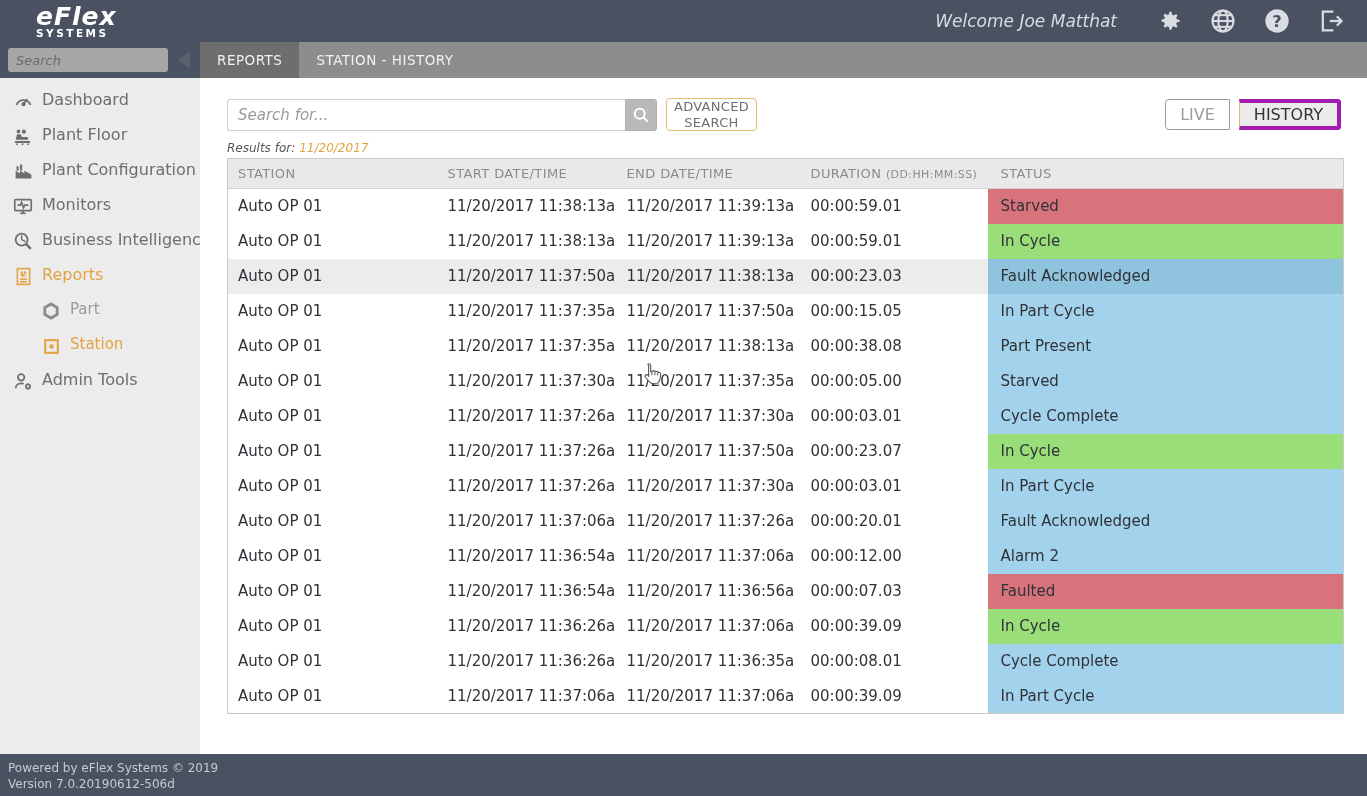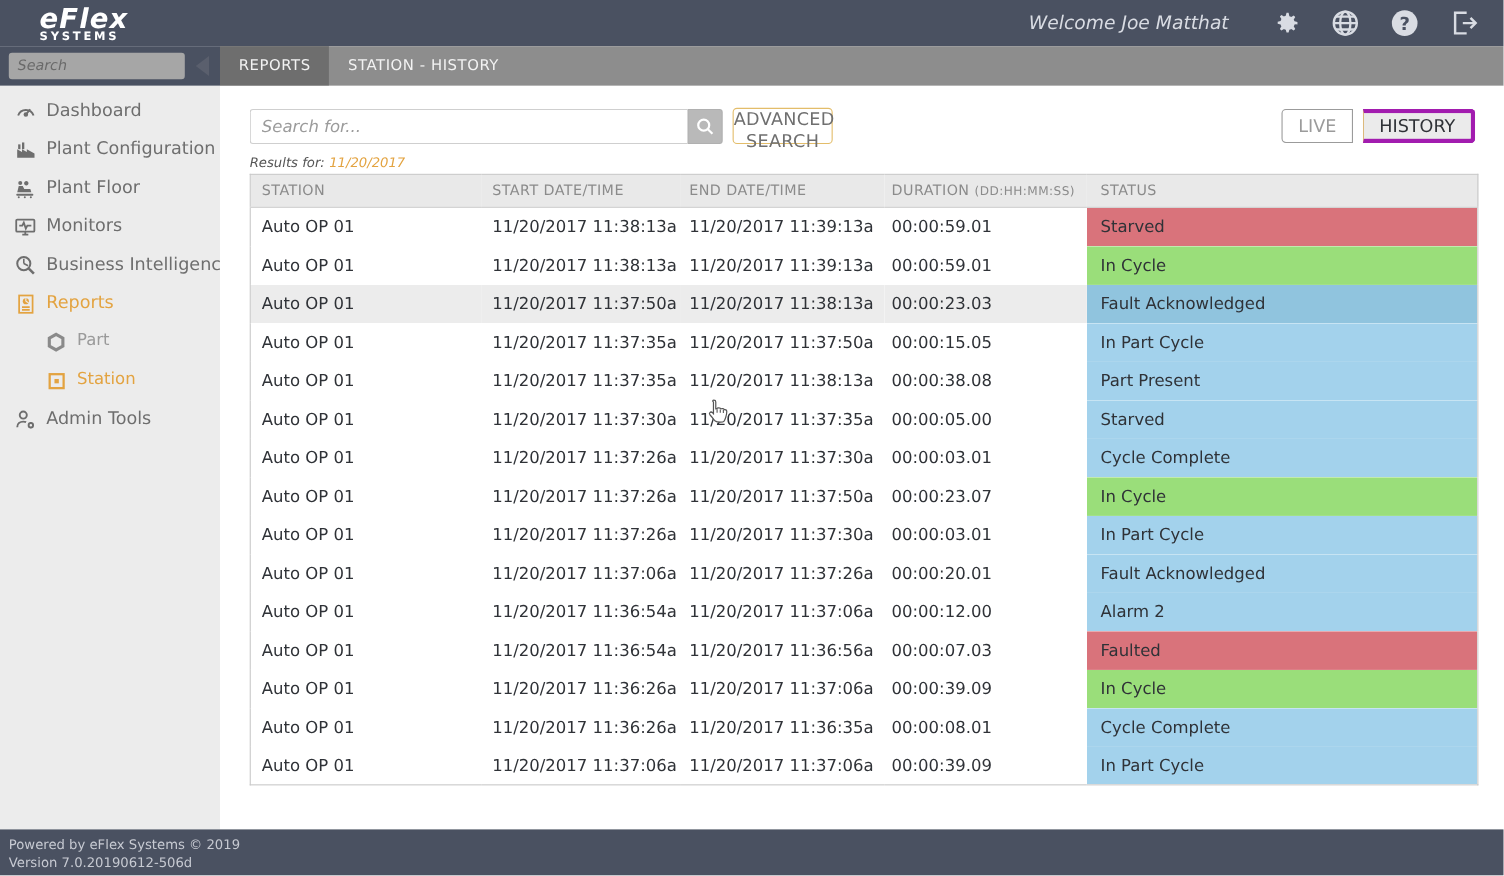--- a/index.html
+++ b/index.html
@@ -51,21 +51,21 @@
   .main { position:absolute; left:200px; top:78px; width:1167px; height:676px; background:#fff; }
   .searchbox { position:absolute; left:27px; top:21px; width:430px; height:32px; display:flex; }
   .searchbox input {
     flex:1; border:1px solid #cfcfcf; border-right:none; border-radius:3px 0 0 3px;
     font-family:inherit; font-size:15px; font-style:italic; padding:0 10px; color:#444; outline:none;
   }
   .searchbox input::placeholder { color:#9b9b9b; font-style:italic; }
   .search-btn { width:32px; height:32px; background:#b9b9b9; border:1px solid #b0b0b0;
                 border-radius:0 3px 3px 0; cursor:pointer; display:flex; align-items:center; justify-content:center; }
   .adv-btn { position:absolute; left:466px; top:20px; width:91px; height:33px; background:#fff;
-             border:1px solid #e3bd6a; border-radius:4px; color:#6f6f6f; font-size:16px; font-family:inherit;
+             border:1px solid #e3bd6a; border-radius:4px; color:#6f6f6f; font-size:13px; font-family:inherit;
              line-height:1.25; letter-spacing:.3px; cursor:pointer; text-align:center; }
   .results-line { position:absolute; left:27px; top:63px; font-size:12px; font-style:italic; color:#555; }
   .results-line .val { color:var(--accent); margin-left:4px; }
   .toggle { position:absolute; right:26px; top:21px; display:flex; height:31px;gap:10px; }
   .toggle .t { font-size:16px; display:flex; align-items:center; padding:0 14px; cursor:pointer; }
   .t-live { background:#fff; border:1px solid #9b9b9b; border-radius:4px 0 0 4px; color:#9b9b9b; }
   .t-history { background:#ebebeb; border:4px solid #a21caf; border-left:1px solid #dcb97c;
                border-radius:0 4px 4px 0; color:#2f3237; margin-left:-1px; }
   
   .grid { position:absolute; left:27px; top:80px; width:1116px; border:1px solid #c9c9c9; border-top:1px solid #c9c9c9;
@@ -148,41 +148,41 @@
         <svg width="21" height="21" viewBox="0 0 24 24" fill="none" stroke="#6e6e6e" stroke-width="2">
           <path d="M4 16a8.5 8.5 0 0 1 16 0"></path>
           <line x1="12" y1="15" x2="16.5" y2="9.5"></line>
           <circle cx="12" cy="15" r="1.4" fill="#6e6e6e"></circle>
         </svg>
       </span>
       <span>Dashboard</span>
     </div>
     <div class="nav-item">
       <span class="nicon">
-        <svg width="21" height="21" viewBox="0 0 24 24" fill="#6e6e6e">
-          <path d="M3 20v-9l5 3v-3l5 3v-3l8 4.5V20z"></path>
-          <rect x="4" y="6" width="2.4" height="5"></rect>
-          <rect x="8" y="4" width="2.4" height="7"></rect>
-        </svg>
-      </span>
-      <span>Plant Configuration</span>
-    </div>
-    <div class="nav-item">
-      <span class="nicon">
         <svg width="22" height="22" viewBox="0 0 24 24" fill="#6e6e6e">
           <circle cx="7" cy="7" r="2"></circle>
           <path d="M13 9.5c1.2 0 2.2-1 2.2-2.2S14.2 5 13 5s-2.2 1-2.2 2.3S11.8 9.5 13 9.5z"></path>
           <path d="M5.5 10h4l1.5 3h6l1 3H4z"></path>
           <rect x="3" y="17.5" width="17" height="2" rx="1"></rect>
           <circle cx="5.5" cy="21" r="1"></circle>
           <circle cx="11.5" cy="21" r="1"></circle>
           <circle cx="17.5" cy="21" r="1"></circle>
         </svg>
       </span>
       <span>Plant Floor</span>
+    </div>
+    <div class="nav-item">
+      <span class="nicon">
+        <svg width="21" height="21" viewBox="0 0 24 24" fill="#6e6e6e">
+          <path d="M3 20v-9l5 3v-3l5 3v-3l8 4.5V20z"></path>
+          <rect x="4" y="6" width="2.4" height="5"></rect>
+          <rect x="8" y="4" width="2.4" height="7"></rect>
+        </svg>
+      </span>
+      <span>Plant Configuration</span>
     </div>
     <div class="nav-item">
       <span class="nicon">
         <svg width="22" height="22" viewBox="0 0 24 24" fill="none" stroke="#6e6e6e" stroke-width="1.8">
           <rect x="3" y="5" width="18" height="12" rx="1"></rect>
           <path d="M6 11h3l1.5-3 2 6 1.5-3h4"></path>
           <line x1="9" y1="20" x2="15" y2="20"></line>
           <line x1="12" y1="17" x2="12" y2="20"></line>
         </svg>
       </span>

